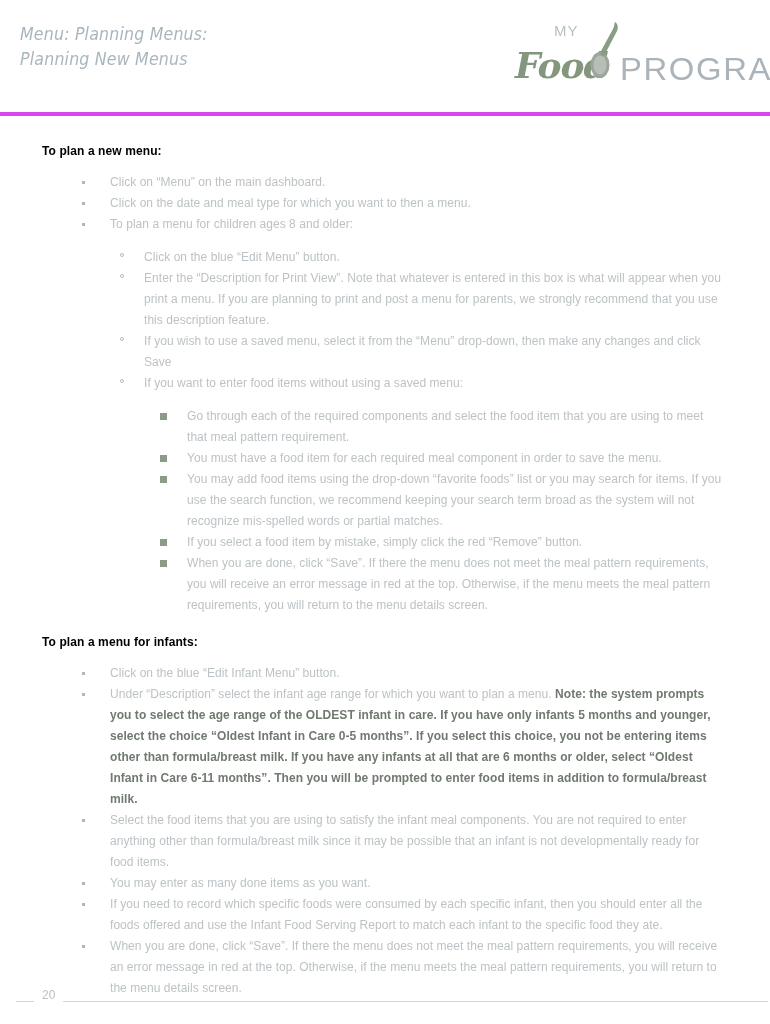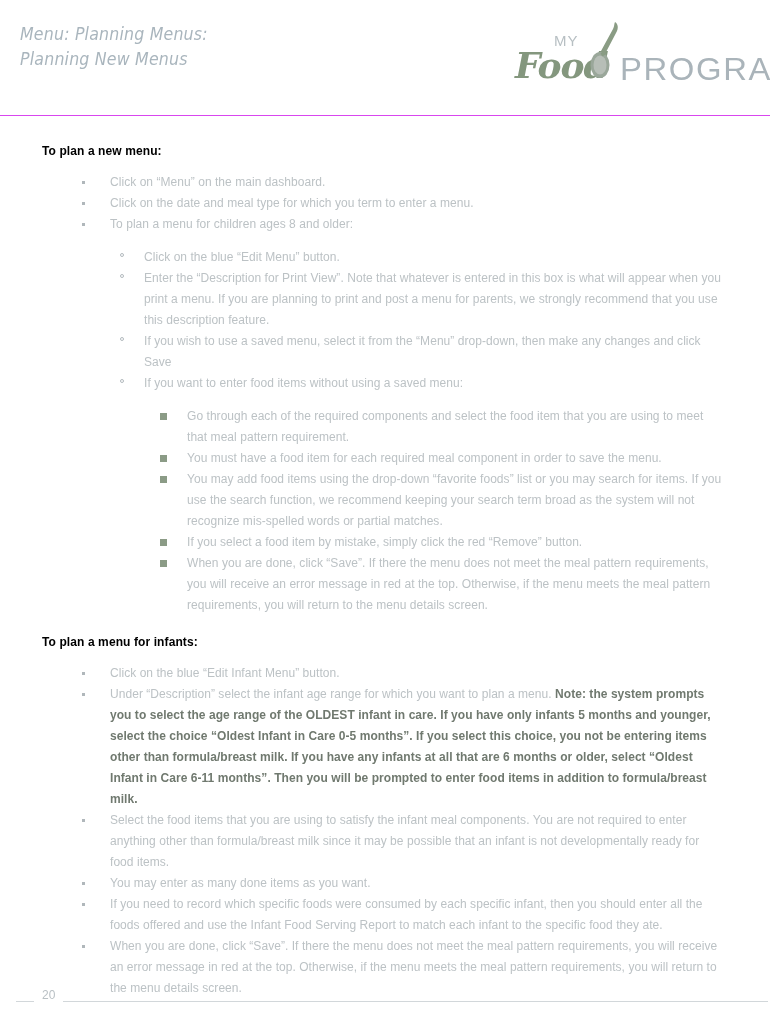--- a/index.html
+++ b/index.html
@@ -14,21 +14,21 @@
     font-family: "Liberation Sans", sans-serif;
     overflow: hidden;
   }
 
   
   .header {
     position: relative;
     height: 116px;
     width: 770px;
     box-sizing: border-box;
-    border-bottom: 1px solid #d946ef;
+    border-bottom: 4px solid #d946ef;
   }
   .page-title {
     position: absolute;
     left: 20px;
     top: 22px;
     font-family: "DejaVu Sans", sans-serif;
     font-size: 17px;
     font-style: italic;
     font-weight: 400;
     line-height: 25px;
@@ -43,21 +43,21 @@
   .logo {
     position: absolute;
     right: 18px;
     top: 18px;
     width: 240px;
     height: 82px;
   }
   .logo-my {
     position: absolute;
     left: 42px;
-    top: 14px;
+    top: 4px;
     font-family: "Liberation Sans", sans-serif;
     font-size: 15px;
     letter-spacing: 1px;
     color: #b7bfc3;
     font-weight: 400;
   }
   .logo-food {
     position: absolute;
     left: 3px;
     top: 26px;
@@ -209,21 +209,21 @@
   </div>
 </div>
 
 <div class="content">
 
   <div class="section">
     <div class="section-heading">To plan a new menu:</div>
 
     <ul class="lvl lvl1">
       <li class="item"><span class="mark"></span><span>Click on “Menu” on the main dashboard.</span></li>
-      <li class="item"><span class="mark"></span><span>Click on the date and meal type for which you term to enter a menu.</span></li>
+      <li class="item"><span class="mark"></span><span>Click on the date and meal type for which you want to then a menu.</span></li>
       <li class="item"><span class="mark"></span><span>To plan a menu for children ages 8 and older:</span></li>
     </ul>
 
     <ul class="lvl lvl2">
       <li class="item"><span class="mark"></span><span>Click on the blue “Edit Menu” button.</span></li>
       <li class="item"><span class="mark"></span><span>Enter the “Description for Print View”. Note that whatever is entered in this box is what will appear when you print a menu. If you are planning to print and post a menu for parents, we strongly recommend that you use this description feature.</span></li>
       <li class="item"><span class="mark"></span><span>If you wish to use a saved menu, select it from the “Menu” drop-down, then make any changes and click Save</span></li>
       <li class="item"><span class="mark"></span><span>If you want to enter food items without using a saved menu:</span></li>
     </ul>
 

